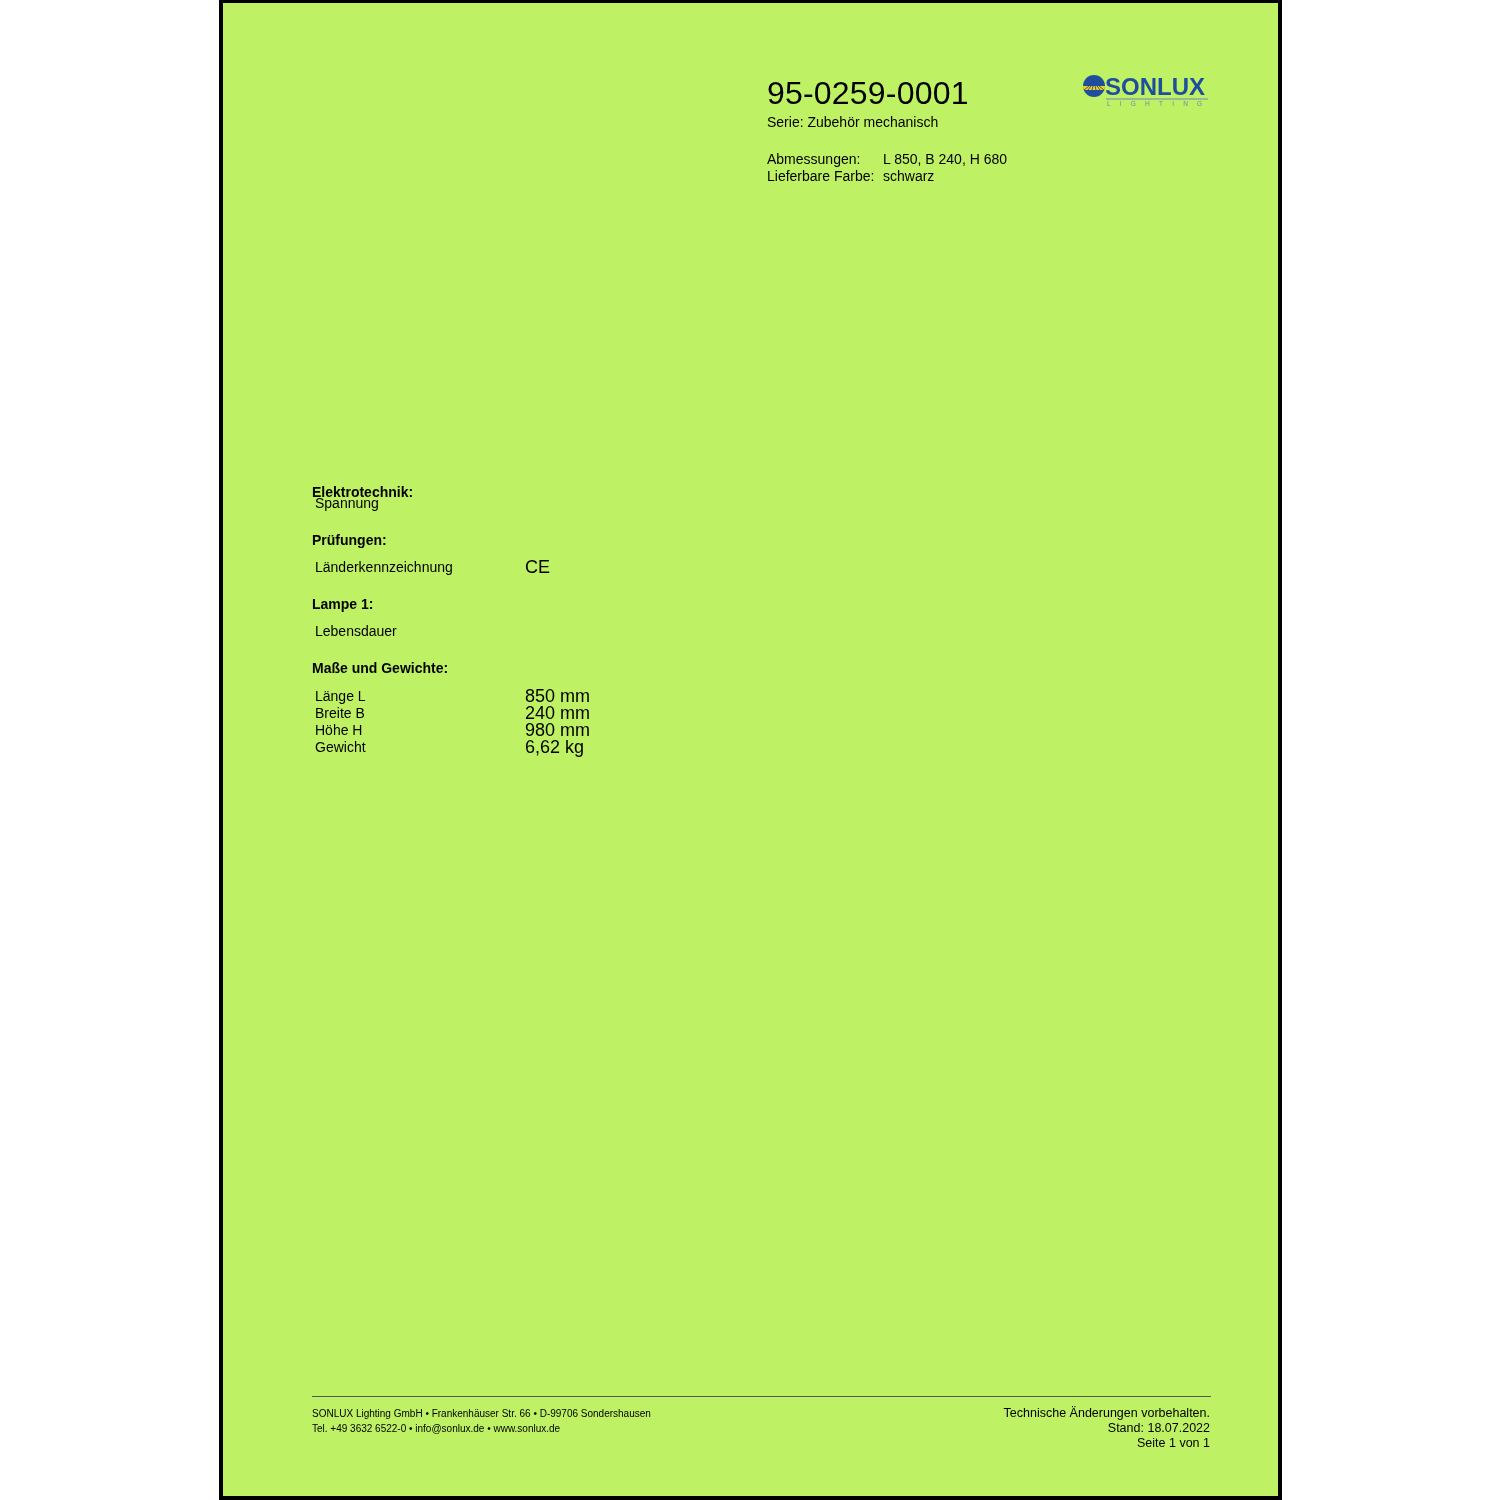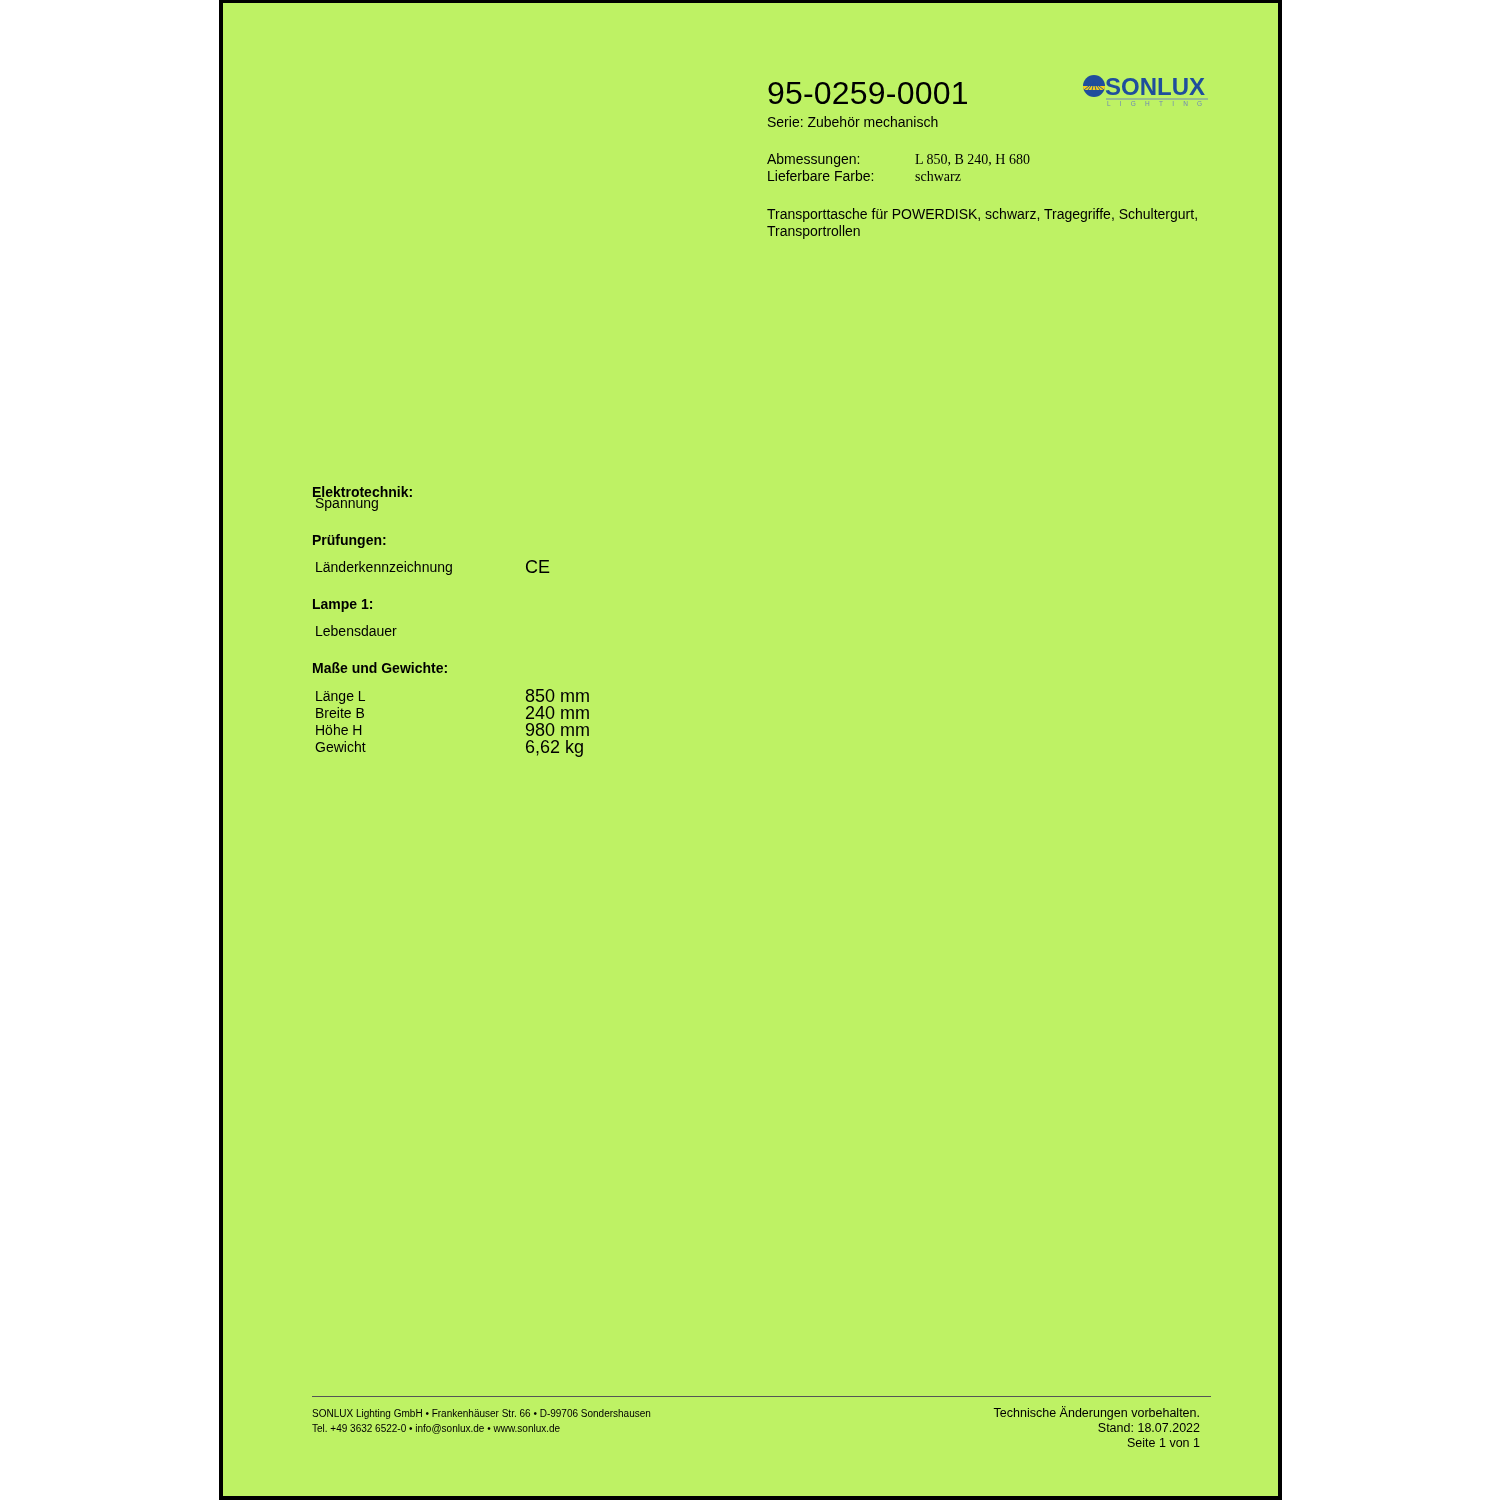--- a/index.html
+++ b/index.html
@@ -29,21 +29,21 @@
 
     
     .article-number {
       left: 544px; top: 72px;
       font-size: 32px; line-height: 36px;
       letter-spacing: 0.2px;
     }
     .series { left: 544px; top: 111px; font-size: 14px; line-height: 17px; }
     .spec-row { font-size: 14px; line-height: 17px; }
     .spec-label { left: 544px; }
-    .spec-value { left: 692px; font-family: Liberation Serif, serif; }
+    .spec-value { left: 660px; }
     .description {
       left: 544px; top: 203px; width: 450px;
       font-size: 14px; line-height: 17px; white-space: normal;
     }
 
     
     .logo {
       left: 859px; top: 68px; width: 128px; height: 38px;
     }
     .logo svg { display: block; }
@@ -52,36 +52,35 @@
     .section-title { left: 89px; font-size: 14px; line-height: 17px; font-weight: bold; }
     .row-label { left: 92px; font-size: 14px; line-height: 17px; }
     .row-value { left: 302px; font-size: 18px; line-height: 17px; }
 
     
     .footer-rule {
       position: absolute; left: 89px; top: 1393px; width: 899px; height: 0;
       border-top: 1px solid #555555;
     }
     .footer-left { left: 89px; font-size: 10px; line-height: 15px; }
-    .footer-right { right: 78px; text-align: center; font-size: 12.5px; line-height: 15px; }
+    .footer-right { right: 68px; text-align: center; font-size: 12.5px; line-height: 15px; }
   </style>
 </head>
 <body>
 
 <div class="page">
 
   <div class="abs article-number">95-0259-0001</div>
   <div class="abs series">Serie: Zubehör mechanisch</div>
 
   <div class="abs spec-row spec-label" style="top:148px;">Abmessungen:</div>
   <div class="abs spec-row spec-value" style="top:148px;">L 850, B 240, H 680</div>
   <div class="abs spec-row spec-label" style="top:165px;">Lieferbare Farbe:</div>
   <div class="abs spec-row spec-value" style="top:165px;">schwarz</div>
 
-  <div class="abs description">Transporttasche für POWERDISK, schwarz, Tragegriffe, Schultergurt, Transportrollen</div>
 
   <div class="abs logo">
     <svg width="128" height="38" viewBox="0 0 128 38">
       <defs>
         <clipPath id="disc">
             <circle cx="12" cy="15" r="11"></circle>
           </clipPath>
       </defs>
       <circle cx="12" cy="15" r="11" fill="#1f4e9c"></circle>
       <g clip-path="url(#disc)">

